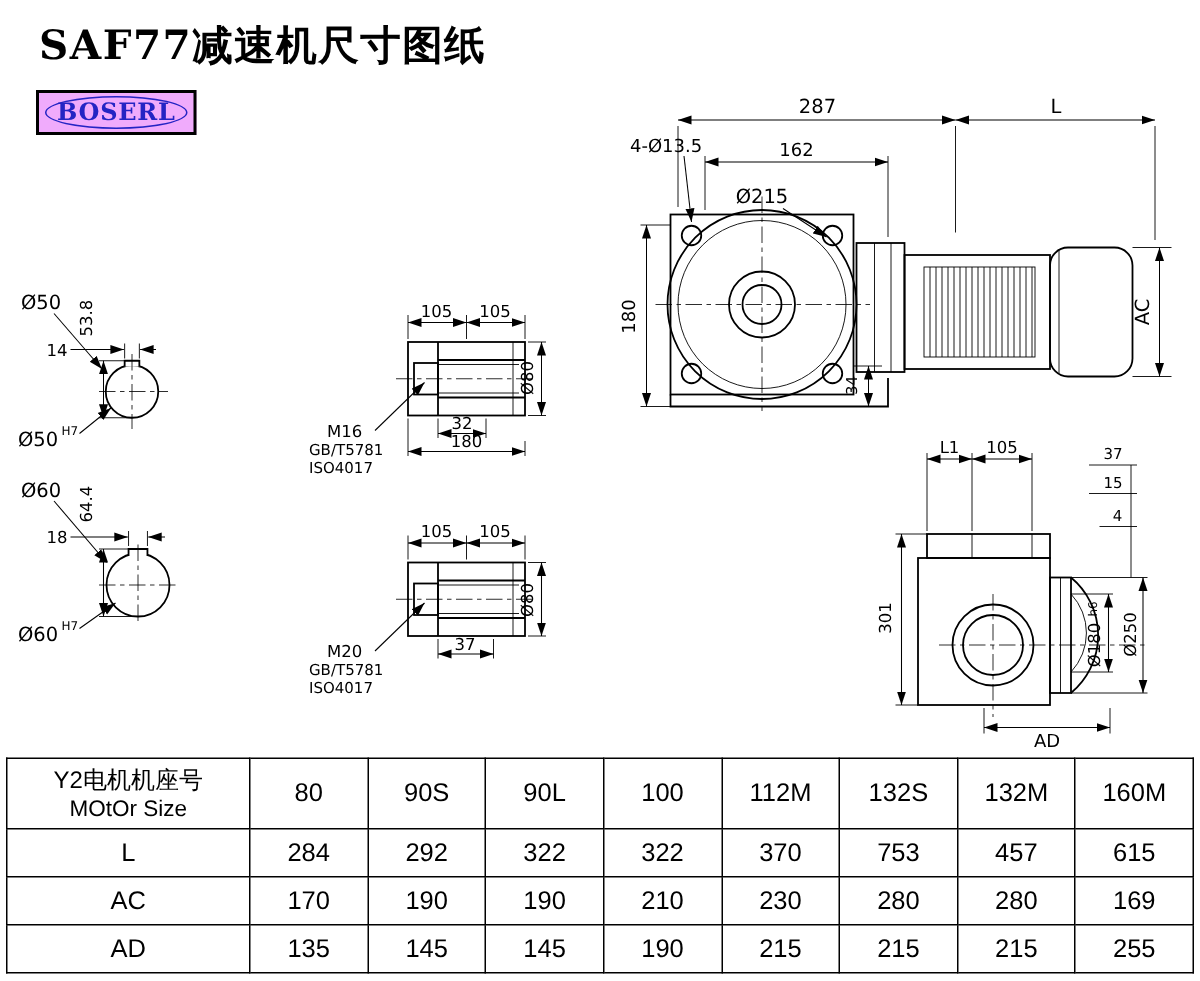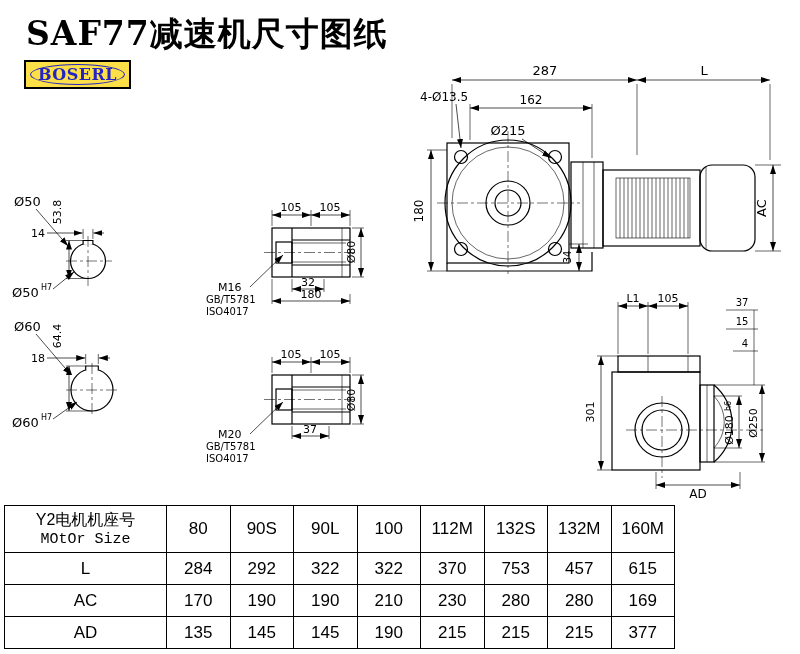--- a/index.html
+++ b/index.html
@@ -1,36 +1,36 @@
 <!DOCTYPE html>
 <html><head>
 <meta charset="utf-8">
 <style>
   html,body{margin:0;padding:0}
   body{width:800px;height:654px;background:#fff;position:relative;overflow:hidden;
        font-family:"Liberation Sans","DejaVu Sans",sans-serif;color:#000}
-  .title{position:absolute;left:26px;top:12px;font-size:33px;font-weight:bold;
+  .title{position:absolute;left:26px;top:12px;font-size:27px;font-weight:bold;
          font-family:"DejaVu Serif","Liberation Serif",serif;letter-spacing:1px;white-space:nowrap}
-  .logo{position:absolute;left:24px;top:60px;border:2px solid #000;background:#fde047;padding:2px 4px}
+  .logo{position:absolute;left:24px;top:60px;border:2px solid #000;background:#f0abfc;padding:2px 4px}
   .logo-inner{display:inline-block;border:1.6px solid #2424c4;border-radius:50%;padding:0 7px}
   .logo-text{color:#2424c4;font-weight:bold;font-size:16px;
              font-family:"DejaVu Serif","Liberation Serif",serif;letter-spacing:.5px}
   svg.dwg{position:absolute;left:0;top:0}
   .ln{stroke:#000;stroke-width:1.2;fill:none}
   .tn{stroke:#000;stroke-width:.6;fill:none}
   .cl{stroke:#000;stroke-width:.55;fill:none;stroke-dasharray:11 3 3 3}
   .dm{stroke:#000;stroke-width:.7;fill:none}
   .wh{fill:#fff;stroke:none}
   svg text{fill:#000;stroke:none;font-family:"DejaVu Sans","Liberation Sans",sans-serif}
   .t8{font-size:8px}.t10{font-size:10px}.t11{font-size:11px}.t12{font-size:12px}.t13{font-size:13px}
-  table.sz{position:absolute;left:4px;top:505px;width:671px;border-collapse:collapse;
+  table.sz{position:absolute;left:4px;top:505px;width:792px;border-collapse:collapse;
            table-layout:fixed;text-align:center;font-size:17px}
   table.sz td{border:1.4px solid #000;padding:0;height:31px;vertical-align:middle}
   table.sz tr.head td{height:46px}
-  .mono{font-family:Liberation Mono, monospace;font-size:15px}
+  .mono{font-family:Liberation Sans, sans-serif;font-size:15px}
   .hcn{font-size:16px}
 </style>
 </head>
 <body>
 
 <div class="title">SAF77减速机尺寸图纸</div>
 
 <div class="logo">
   <span class="logo-inner">
     <span class="logo-text">BOSERL</span>
@@ -317,16 +317,16 @@
     </tr>
     <tr>
       <td>AD</td>
       <td>135</td>
       <td>145</td>
       <td>145</td>
       <td>190</td>
       <td>215</td>
       <td>215</td>
       <td>215</td>
-      <td>377</td>
+      <td>255</td>
     </tr>
   </tbody>
 </table>
 
 </body></html>

